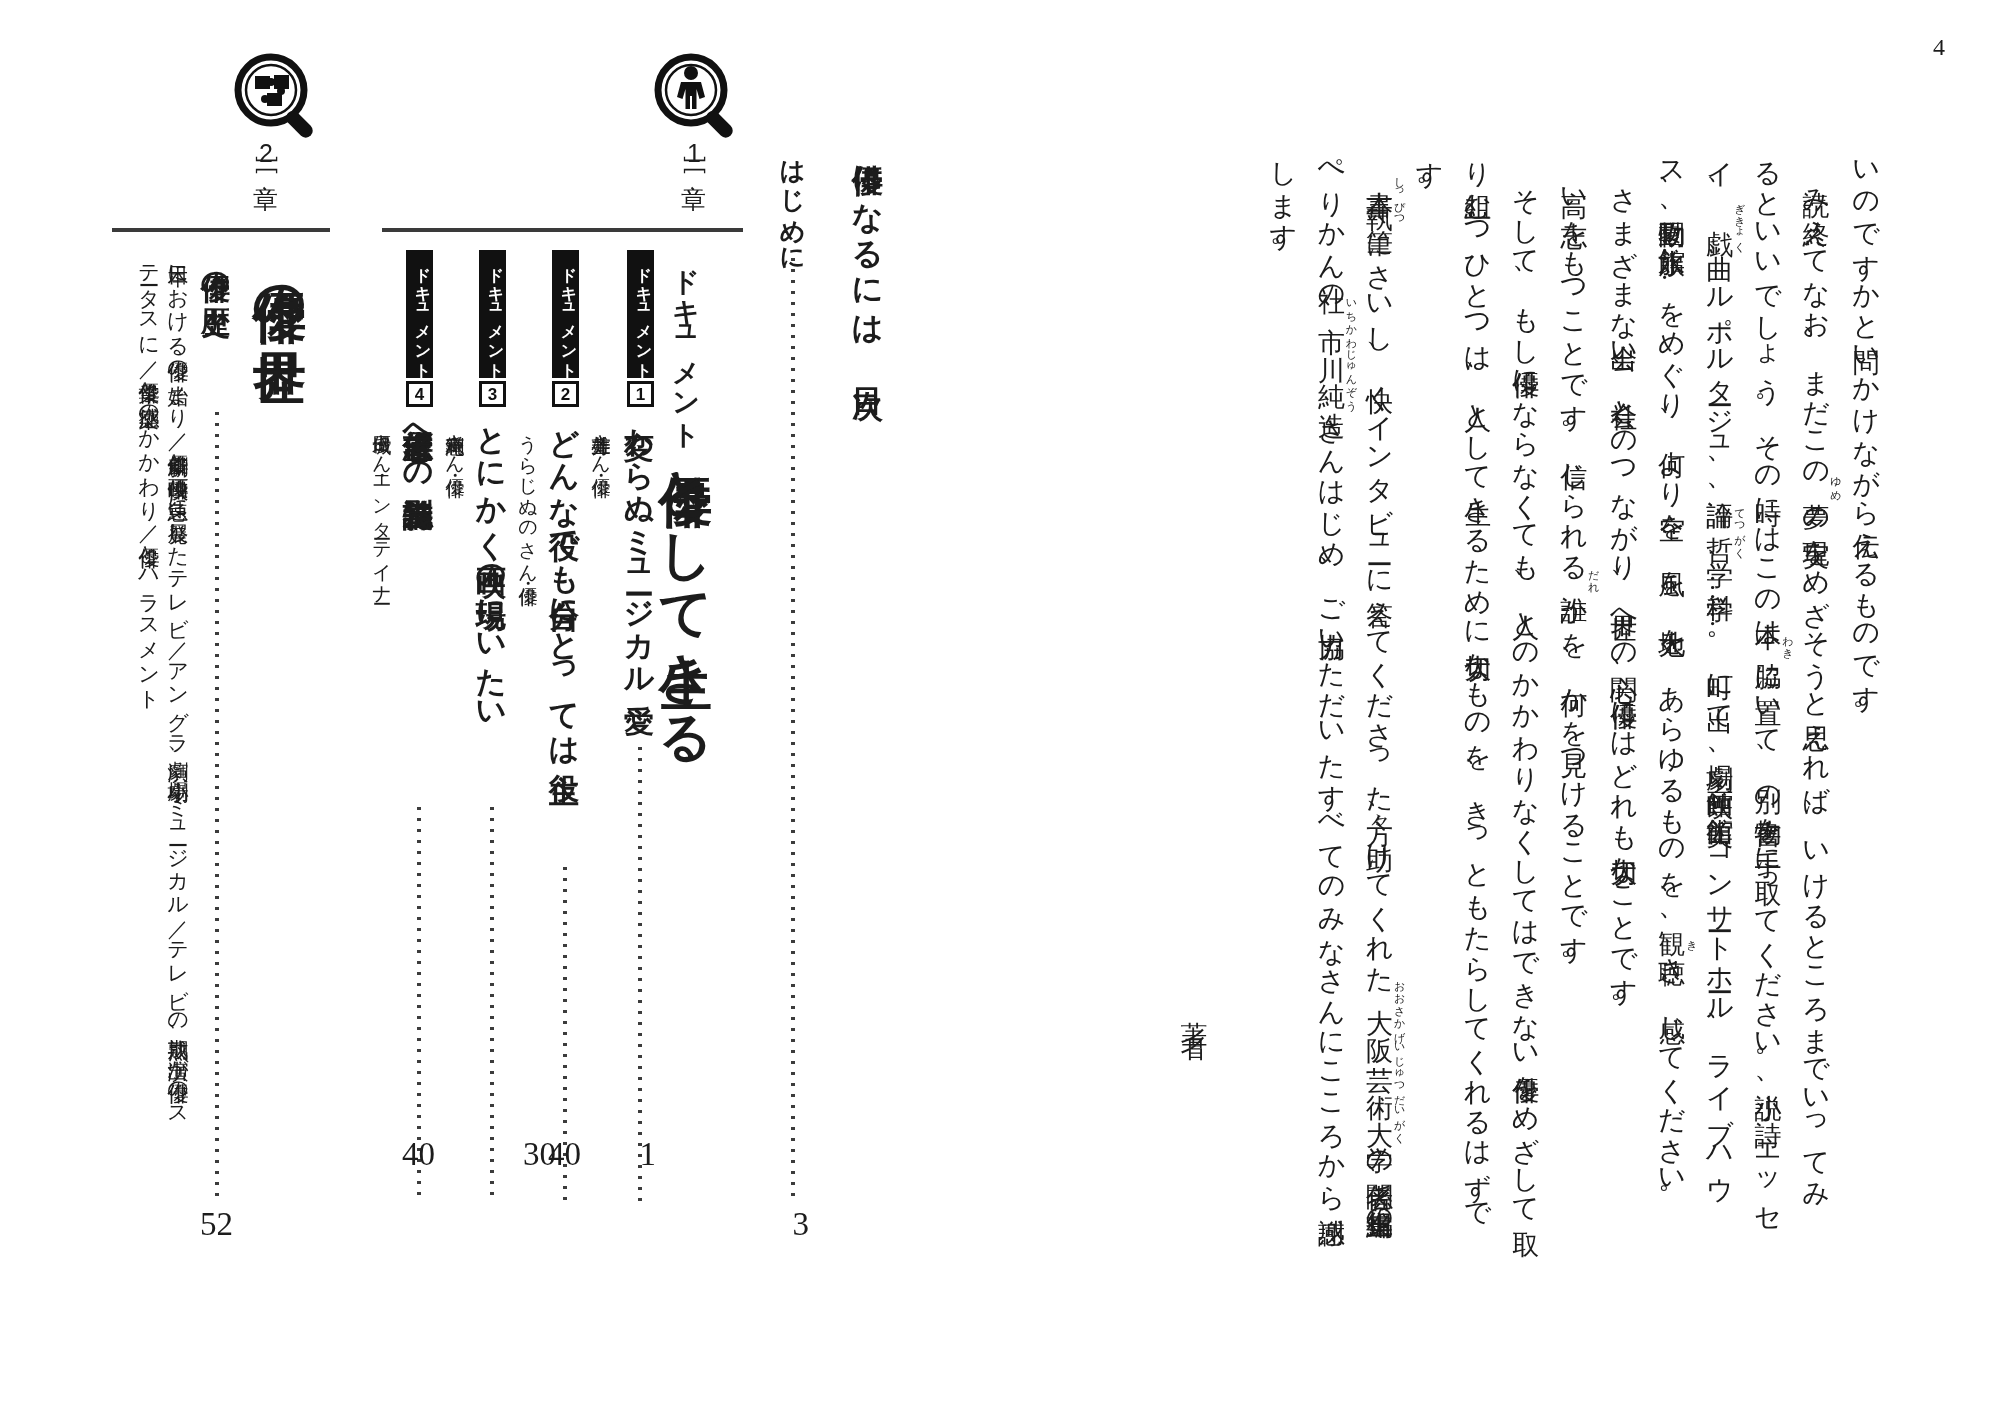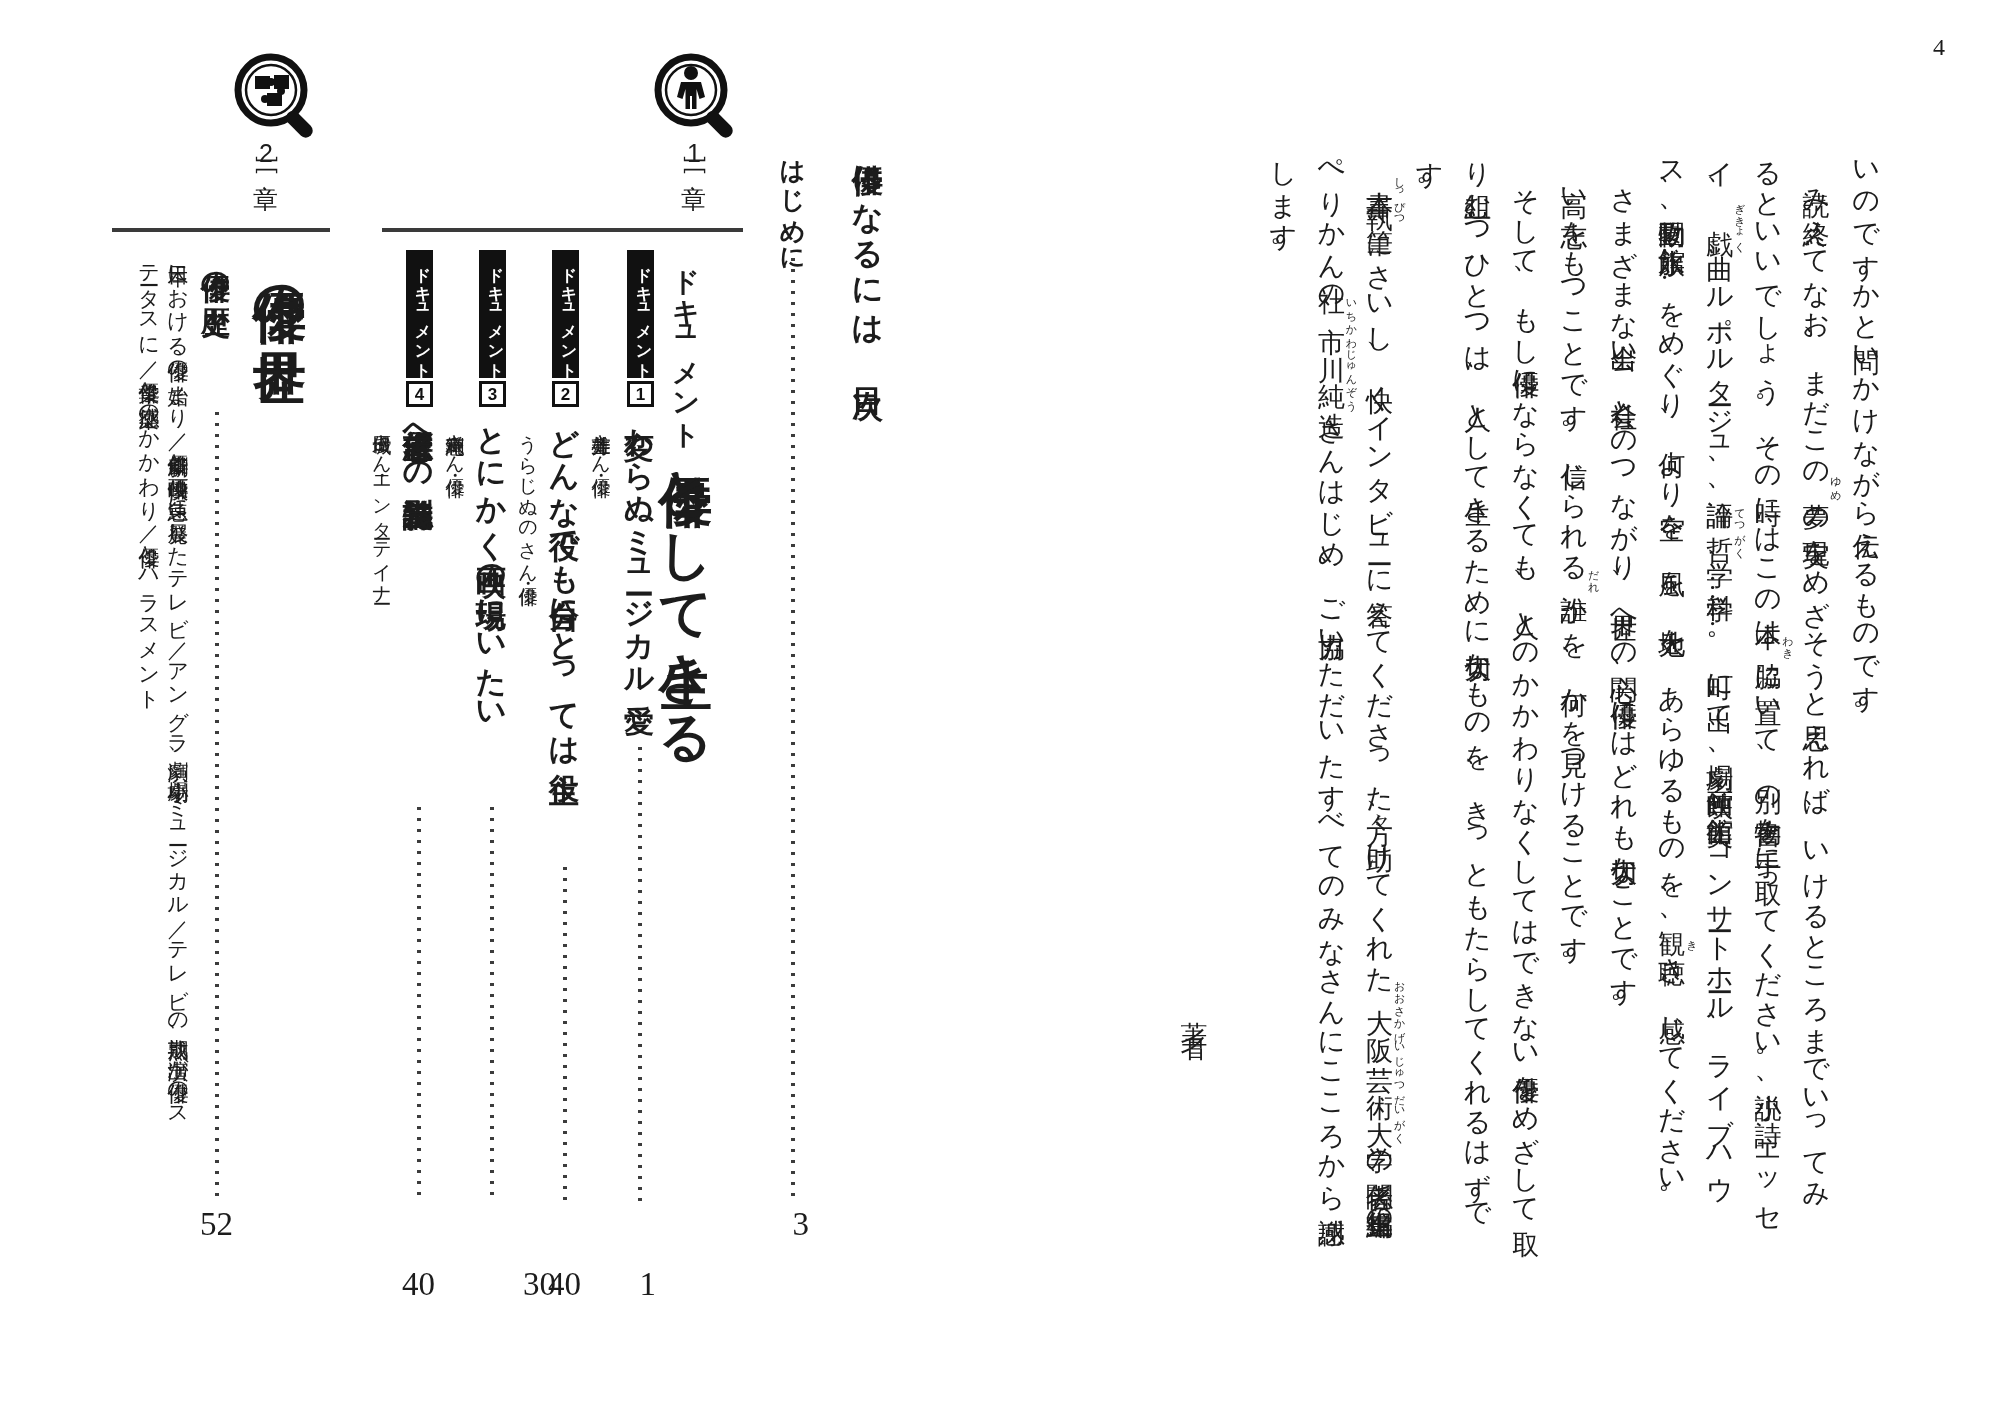--- a/index.html
+++ b/index.html
@@ -48,21 +48,21 @@
 
   
   .entry .badge{position:absolute;top:250px;width:27px;}
   .entry .badge-black{background:#111;color:#fff;width:27px;text-align:center;
      font-size:16px;font-weight:bold;letter-spacing:1px;padding:6px 0;margin:0 auto;}
   .entry .badge-num{width:27px;height:26px;border:3px solid #111;background:#fff;color:#111;
      font-size:17px;font-weight:bold;text-align:center;line-height:21px;margin-top:3px;}
   .entry .etitle{position:absolute;top:407px;font-size:30px;font-weight:900;line-height:1;}
   .entry .ename{position:absolute;top:421px;font-size:19px;line-height:1.1;}
   .entry .eleader{position:absolute;}
-  .entry .epage{position:absolute;top:1266px;}
+  .entry .epage{position:absolute;top:1136px;}
 
   .e1 .badge{left:627px;} .e1 .etitle{left:624px;} .e1 .ename{left:590px;}
   .e1 .eleader{left:638px;top:747px;height:456px;} .e1 .epage{left:622px;}
   .e2 .badge{left:552px;} .e2 .etitle{left:549px;} .e2 .ename{left:517px;}
   .e2 .eleader{left:563px;top:867px;height:336px;} .e2 .epage{left:547px;}
   .e3 .badge{left:479px;} .e3 .etitle{left:476px;} .e3 .ename{left:444px;}
   .e3 .eleader{left:490px;top:807px;height:396px;} .e3 .epage{left:474px;margin-left:48px;}
   .e4 .badge{left:406px;} .e4 .etitle{left:403px;} .e4 .ename{left:371px;}
   .e4 .eleader{left:417px;top:807px;height:396px;} .e4 .epage{left:401px;}
 

